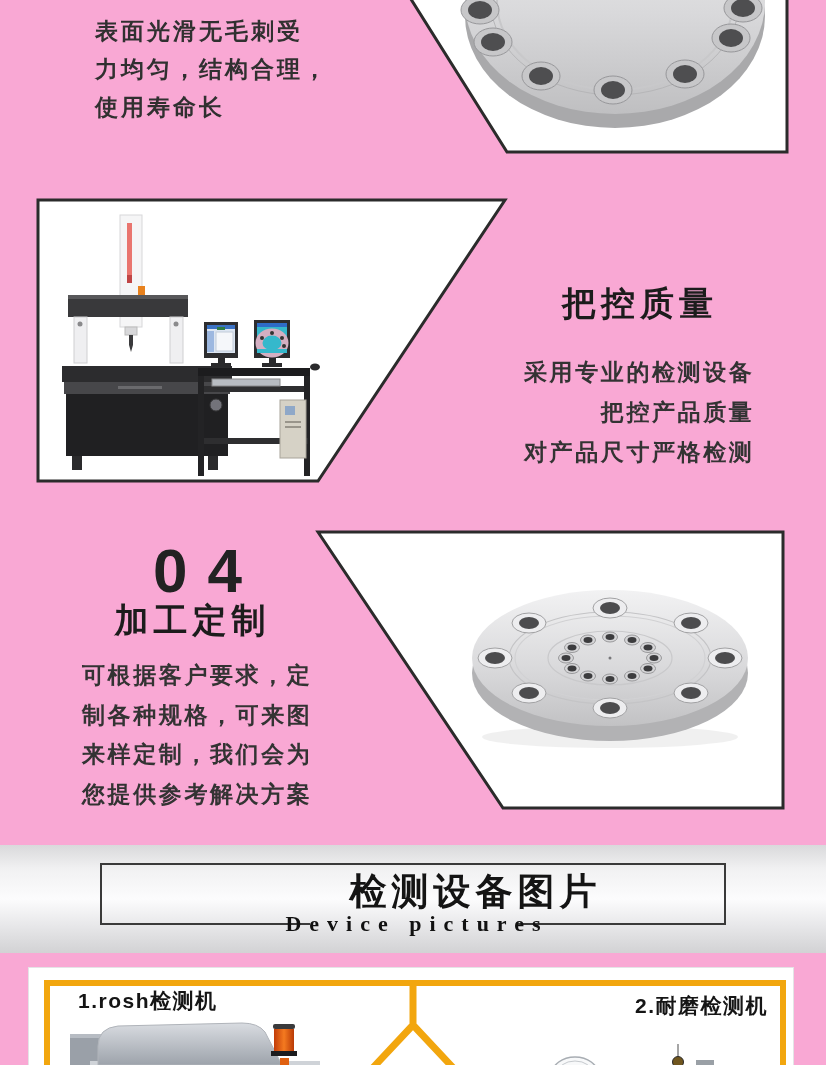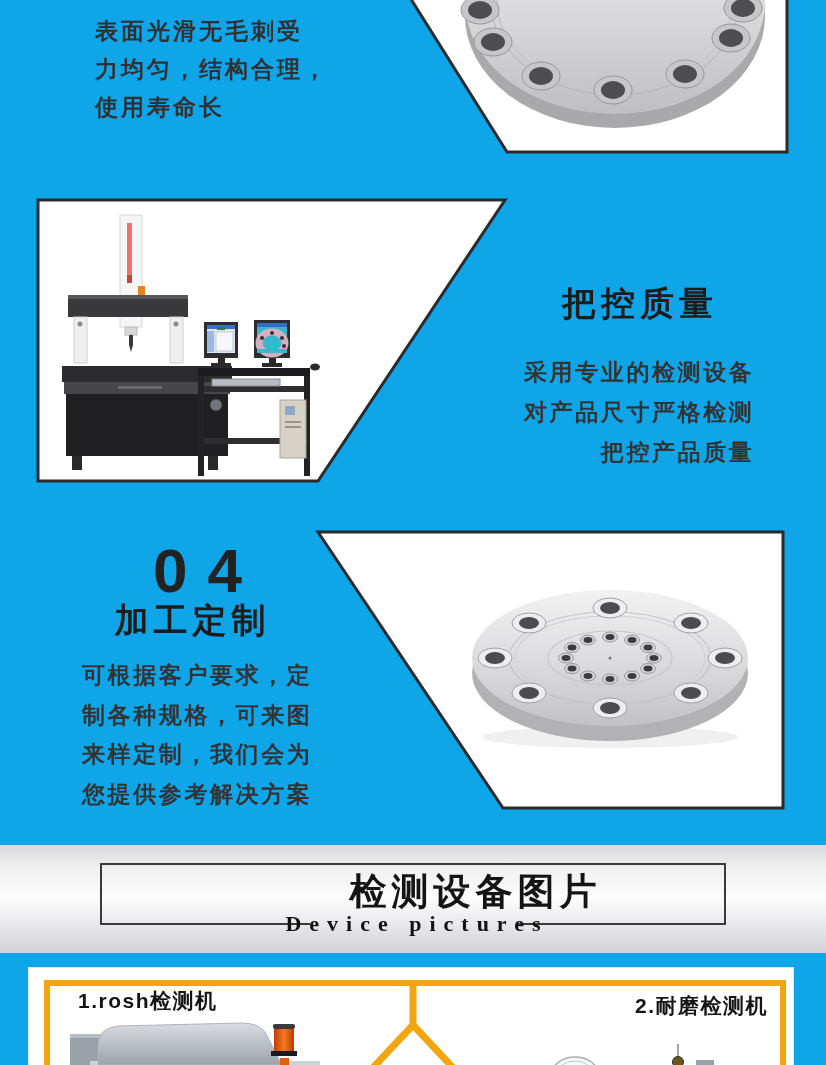--- a/index.html
+++ b/index.html
@@ -1,16 +1,16 @@
 <!DOCTYPE html>
 <html><head>
 <meta charset="utf-8">
 <style>
   html,body{margin:0;padding:0;background:#f0f0f1;}
-  .page{position:relative;width:826px;height:1065px;margin:0 auto;background:#0ea5e9;
+  .page{position:relative;width:826px;height:1065px;margin:0 auto;background:#f9a8d4;
         overflow:hidden;font-family:"Liberation Sans",sans-serif;color:#2f2f2f;}
   .abs{position:absolute;}
 
   
   .adv-top{left:95px;top:12px;}
   .adv-top .ln{font-size:23px;font-weight:700;letter-spacing:3px;line-height:38px;color:#303030;}
 
   
   .big-num{font-size:62px;font-weight:900;letter-spacing:20px;padding-left:20px;
            text-align:center;color:#222;line-height:1;}
@@ -177,22 +177,22 @@
         <rect x="239" y="168" width="7" height="5" fill="#2a2a2c"></rect>
         <rect x="232" y="173" width="20" height="4" fill="#2a2a2c"></rect>
       </g>
       <ellipse cx="285" cy="177" rx="5" ry="3.5" fill="#2a2a2c"></ellipse>
     </g>
   </svg>
 
   <div class="abs sec-title sec03-title">把控质量</div>
   <div class="abs sec-body sec03-body">
     <div class="ln">采用专业的检测设备</div>
+    <div class="ln">把控产品质量</div>
     <div class="ln">对产品尺寸严格检测</div>
-    <div class="ln">把控产品质量</div>
   </div>
 
   <div class="abs big-num sec04-num">04</div>
   <div class="abs sec-title sec04-title">加工定制</div>
   <div class="abs sec-body sec04-body">
     <div class="ln">可根据客户要求，定</div>
     <div class="ln">制各种规格，可来图</div>
     <div class="ln">来样定制，我们会为</div>
     <div class="ln">您提供参考解决方案</div>
   </div>

